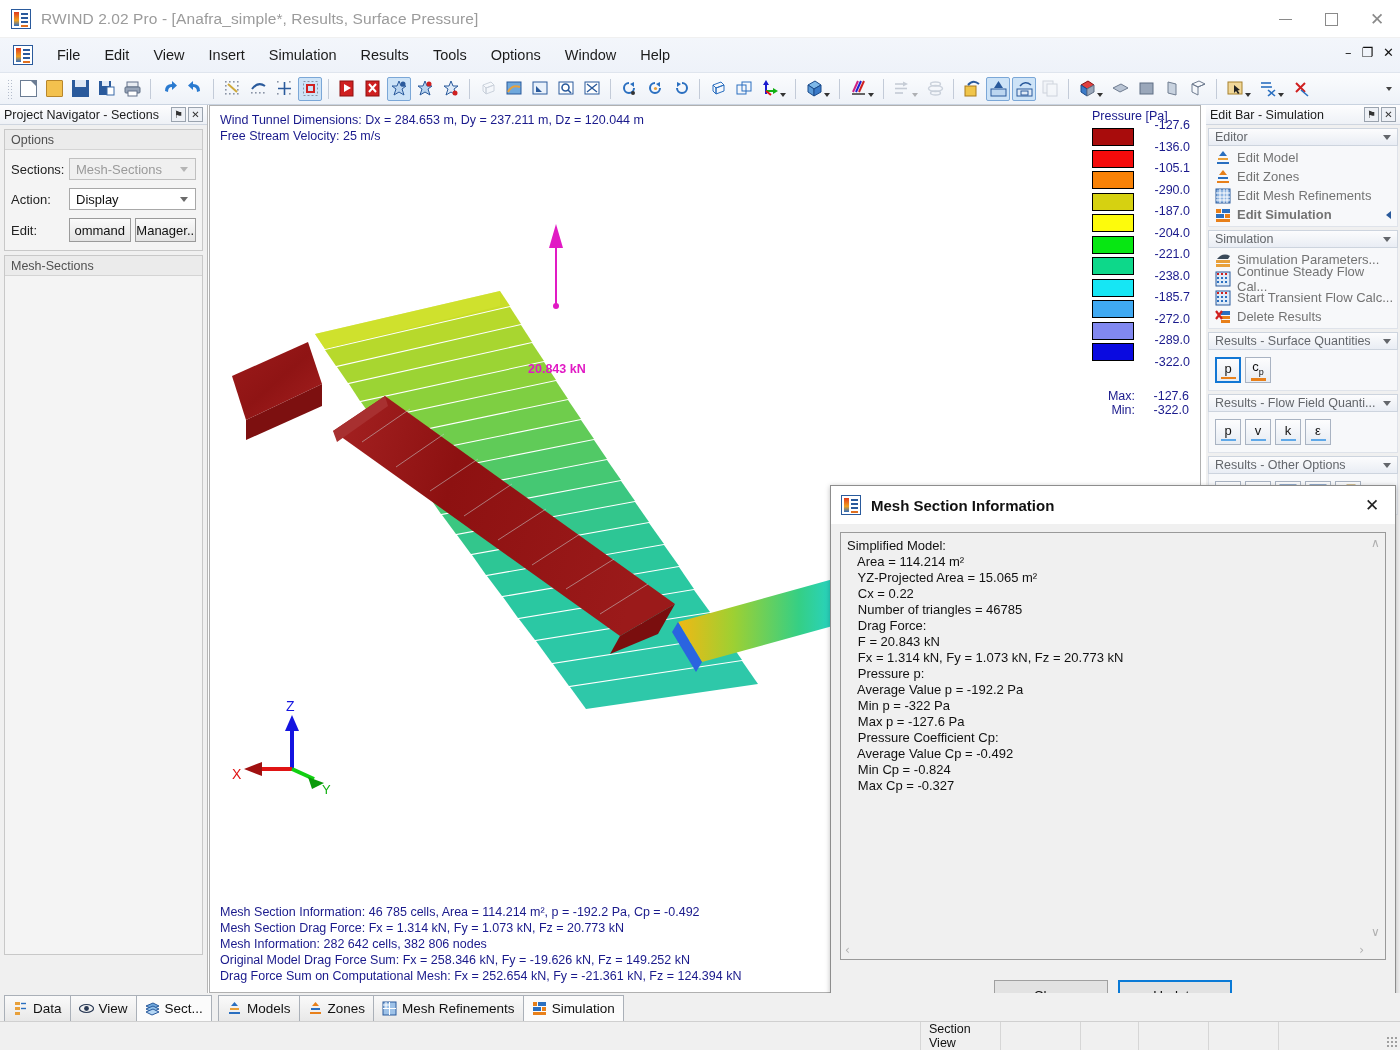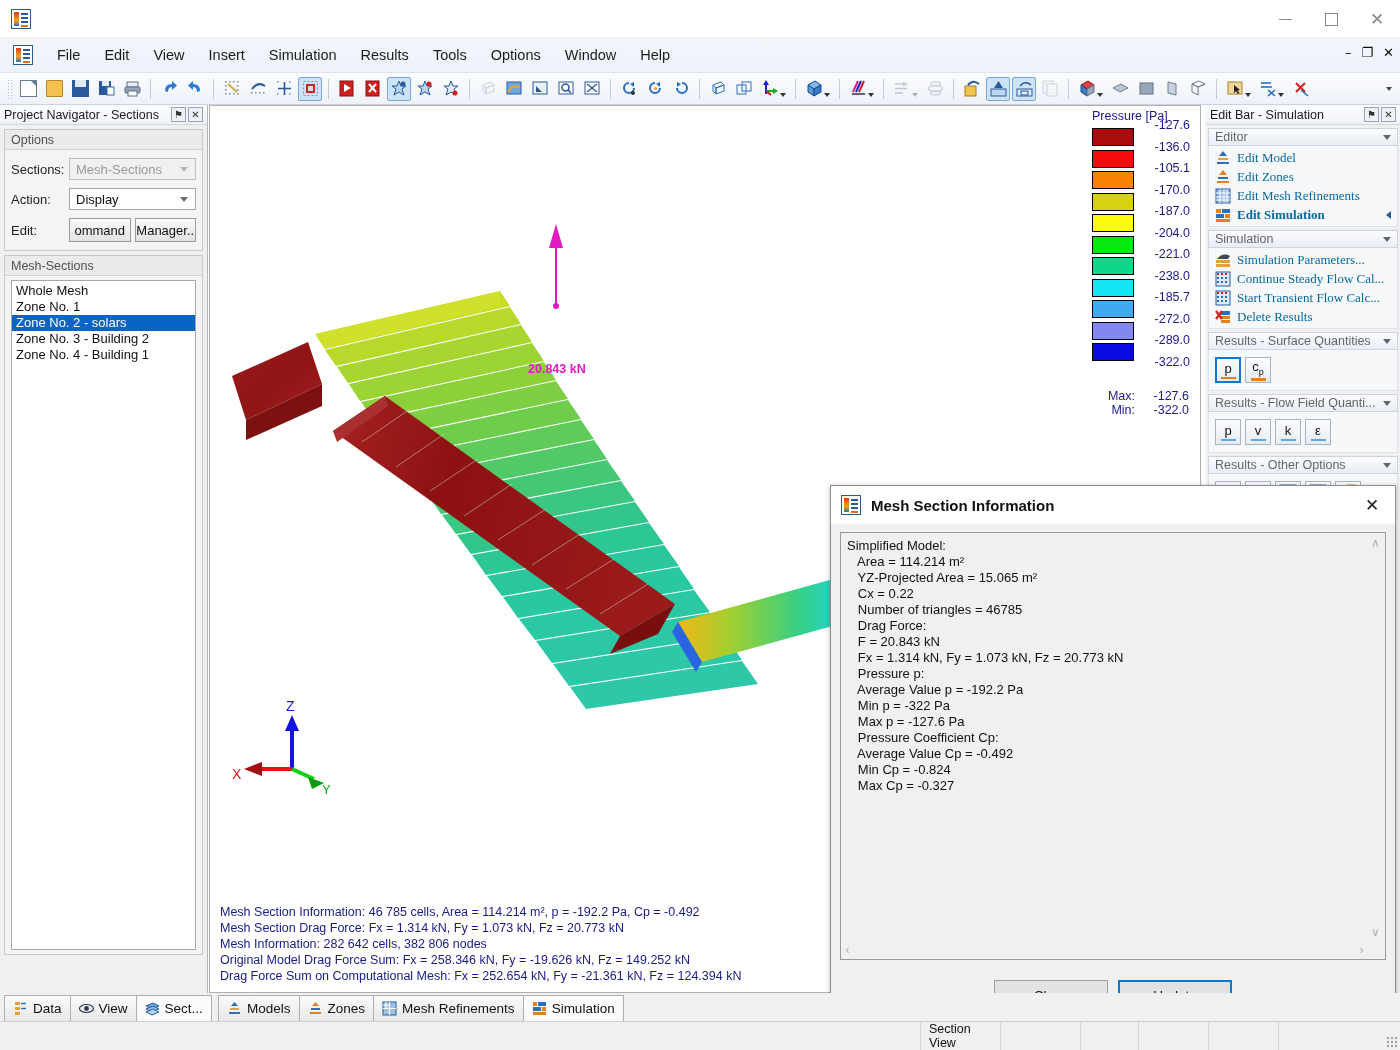--- a/index.html
+++ b/index.html
@@ -201,21 +201,21 @@
     font-size: 12.5px; color: #63666b;
   }
   .eb-group-head .tri {
     margin-left: auto;
     width: 0; height: 0; border-left: 4px solid transparent; border-right: 4px solid transparent;
     border-top: 5px solid #63666b;
   }
   .eb-body { margin: 0 2px; border: 1px solid #dfe3ea; border-top: none; background: #f7f8fa; padding: 2px 0; }
   .eb-item {
     height: 19px; display: flex; align-items: center; padding-left: 6px;
-    font-size: 13px; color: #0369a1; font-family: Liberation Serif, serif;
+    font-size: 13px; color: #737373;
   }
   .eb-item.bold { font-weight: bold; }
   .eb-item .eb-ic { width: 16px; height: 16px; margin-right: 6px; position: relative; flex: none; }
   .eb-item .rt {
     margin-left: auto; margin-right: 6px;
     width: 0; height: 0; border-top: 4px solid transparent; border-bottom: 4px solid transparent;
     border-right: 5px solid #2a5a9c;
   }
   .eb-btnrow { display: flex; gap: 4px; padding: 5px 6px; }
   .eb-btn {
@@ -309,20 +309,21 @@
   }
   .dlg-btn.primary { border: 2px solid #0a7ad6; }
 </style>
 </head>
 <body>
 
 <div id="titlebar">
   <div class="app-icon">
       <div class="rwind-icon"></div>
     </div>
+  <div class="title-text">RWIND 2.02 Pro - [Anafra_simple*, Results, Surface Pressure]</div>
   <div class="wincontrols">
     <div class="wb">
         <div class="glyph-min"></div>
       </div>
     <div class="wb">
         <div class="glyph-max"></div>
       </div>
     <div class="wb">
         <div class="glyph-close">✕</div>
       </div>
@@ -698,32 +699,27 @@
     </div>
     <div class="form-row">
       <div class="form-label">Edit:</div>
       <div class="btn-sm" style="flex:1;margin-right:4px;">ommand</div>
       <div class="btn-sm" style="flex:1;">Manager..</div>
     </div>
   </div>
 
   <div class="group-box" style="height:700px;">
     <div class="group-header">Mesh-Sections</div>
-    <div class="listbox" id="mesh-sections-list">
-        <div class="list-item">Whole Mesh</div>
-        <div class="list-item">Zone No. 1</div>
-        <div class="list-item selected">Zone No. 2 - solars</div>
-        <div class="list-item">Zone No. 3 - Building 2</div>
-        <div class="list-item">Zone No. 4 - Building 1</div>
-      </div>
   </div>
 </div>
 
 <div id="viewport">
 
+  <div class="vp-text" id="vp-header">Wind Tunnel Dimensions: Dx = 284.653 m, Dy = 237.211 m, Dz = 120.044 m
+Free Stream Velocity: 25 m/s</div>
 
   <svg width="992" height="888" style="position:absolute;left:0;top:0;">
     <defs>
       <linearGradient id="gSolarA" x1="0" y1="0" x2="0.6" y2="1">
         <stop offset="0%" stop-color="#cfe024"></stop>
         <stop offset="35%" stop-color="#9cd52f"></stop>
         <stop offset="70%" stop-color="#4fcd6a"></stop>
         <stop offset="100%" stop-color="#21cf93"></stop>
       </linearGradient>
       <linearGradient id="gSolarB" x1="0" y1="0" x2="1" y2="0.4">
@@ -817,21 +813,21 @@
         <div class="leg-row">
           <div class="leg-swatch" style="background: rgb(245, 11, 11);"></div>
           <div class="leg-val">-136.0</div>
         </div>
         <div class="leg-row">
           <div class="leg-swatch" style="background: rgb(249, 130, 7);"></div>
           <div class="leg-val">-105.1</div>
         </div>
         <div class="leg-row">
           <div class="leg-swatch" style="background: rgb(214, 209, 17);"></div>
-          <div class="leg-val">-170.0</div>
+          <div class="leg-val">-290.0</div>
         </div>
         <div class="leg-row">
           <div class="leg-swatch" style="background: rgb(253, 251, 12);"></div>
           <div class="leg-val">-187.0</div>
         </div>
         <div class="leg-row">
           <div class="leg-swatch" style="background: rgb(7, 231, 18);"></div>
           <div class="leg-val">-204.0</div>
         </div>
         <div class="leg-row">

